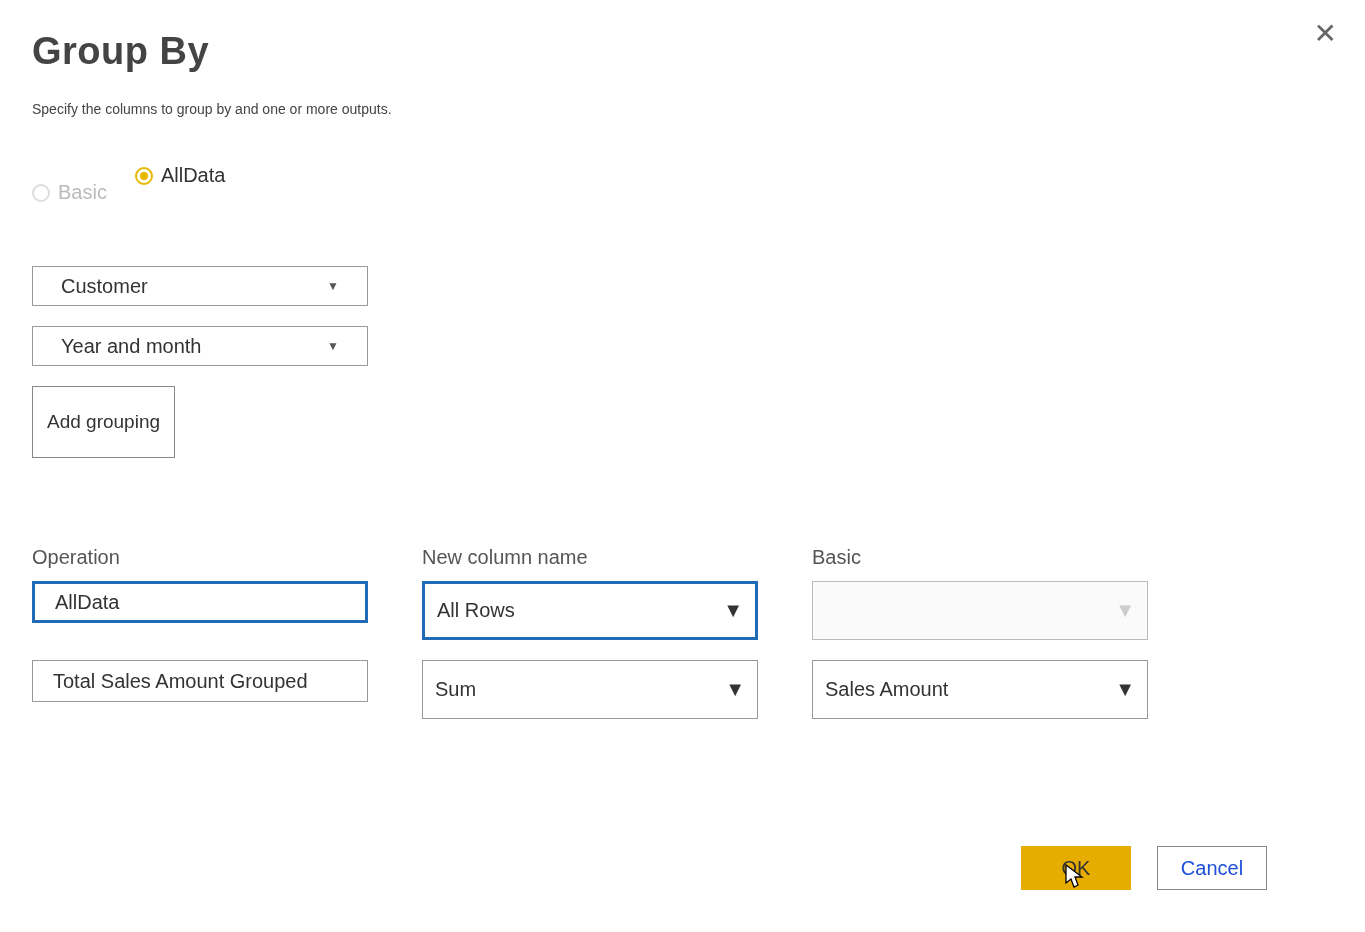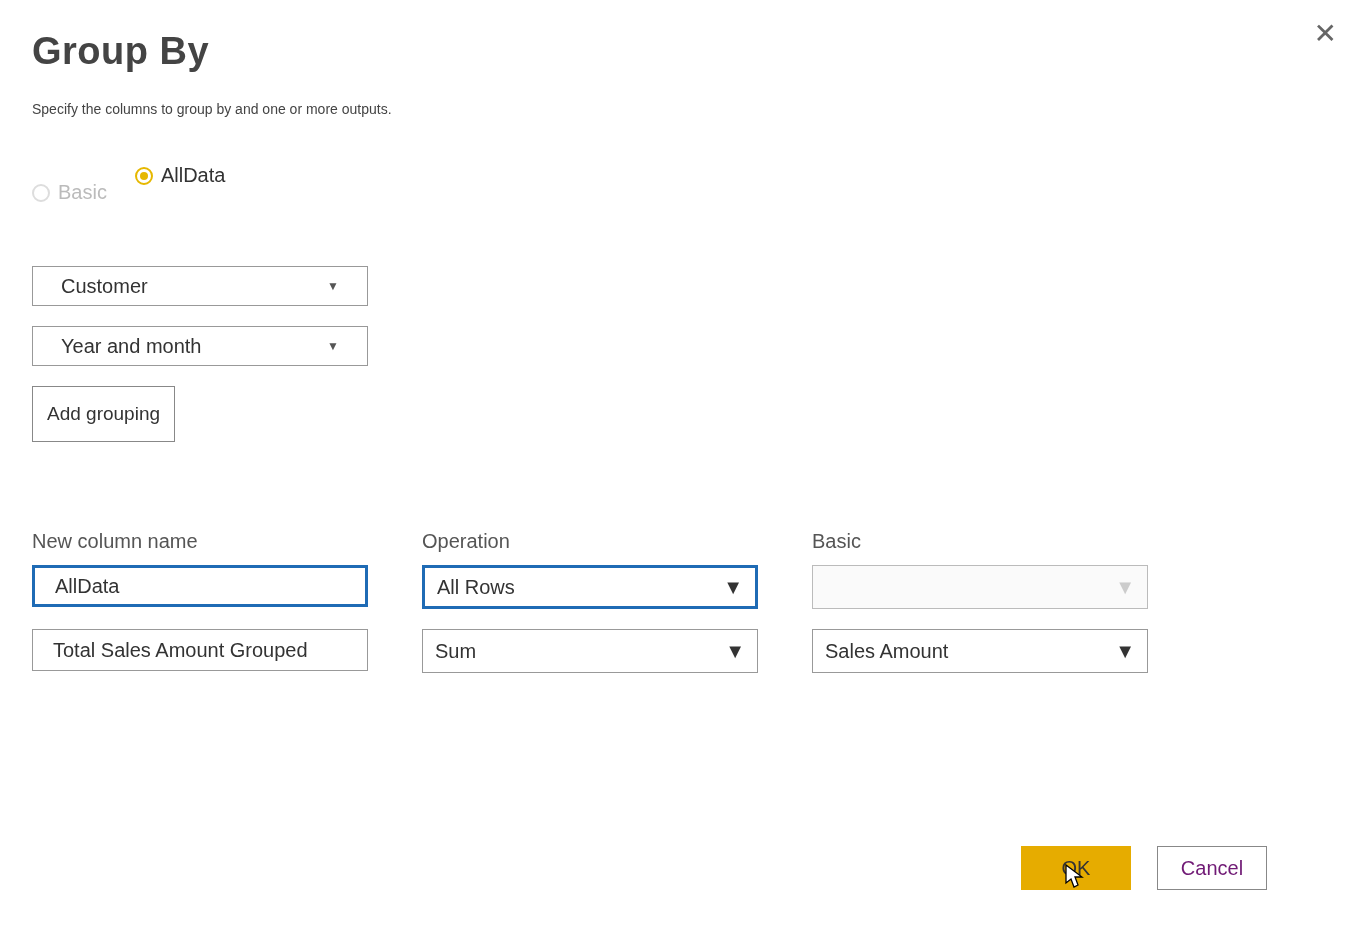--- a/index.html
+++ b/index.html
@@ -98,21 +98,21 @@
       cursor: pointer;
       background: #fff;
       margin-bottom: 20px;
     }
     .dropdown .chev {
       color: #555;
       font-size: 12px;
     }
     .small-btn {
       border: 1px solid #888;
-      padding: 16px 14px;
+      padding: 24px 14px;
       font-size: 19px;
       color: #333;
       background: #fff;
       cursor: pointer;
       display: inline-block;
     }
     .agg-headers {
       display: flex;
       gap: 54px;
       margin-bottom: 12px;
@@ -134,21 +134,21 @@
       padding: 0 20px;
       font-size: 20px;
       color: #333;
       background: #fff;
     }
     .text-input.highlighted {
       border: 3px solid #1f6bb5;
     }
     .agg-dropdown {
       width: 336px;
-      height: 44px;
+      height: 59px;
       border: 1px solid #999;
       display: flex;
       align-items: center;
       justify-content: space-between;
       padding: 0 12px;
       font-size: 20px;
       color: #333;
       cursor: pointer;
       background: #fff;
     }
@@ -183,21 +183,21 @@
       height: 44px;
       font-size: 20px;
       cursor: pointer;
       display: flex;
       align-items: center;
       justify-content: center;
       position: relative;
     }
     .btn-cancel {
       background: #fff;
-      color: #701a75;
+      color: #1d4ed8;
       border: 1px solid #888;
       width: 110px;
       height: 44px;
       font-size: 20px;
       cursor: pointer;
       display: flex;
       align-items: center;
       justify-content: center;
     }
     .cursor-icon {
@@ -235,22 +235,22 @@
   </div>
   <div class="dropdown">
     <span>Year and month</span>
     <span class="chev">▼</span>
   </div>
   <div class="small-btn">Add grouping</div>
 </div>
 
 <div class="agg-section">
   <div class="agg-headers">
+    <div class="agg-header">Operation</div>
     <div class="agg-header">New column name</div>
-    <div class="agg-header">Operation</div>
     <div class="agg-header">Basic</div>
   </div>
 
   <div class="agg-row">
     <input class="text-input highlighted" value="AllData" style="">
     <div class="agg-dropdown highlighted">
       <span>All Rows</span>
       <span class="chev">▼</span>
     </div>
     <div class="agg-dropdown disabled">

